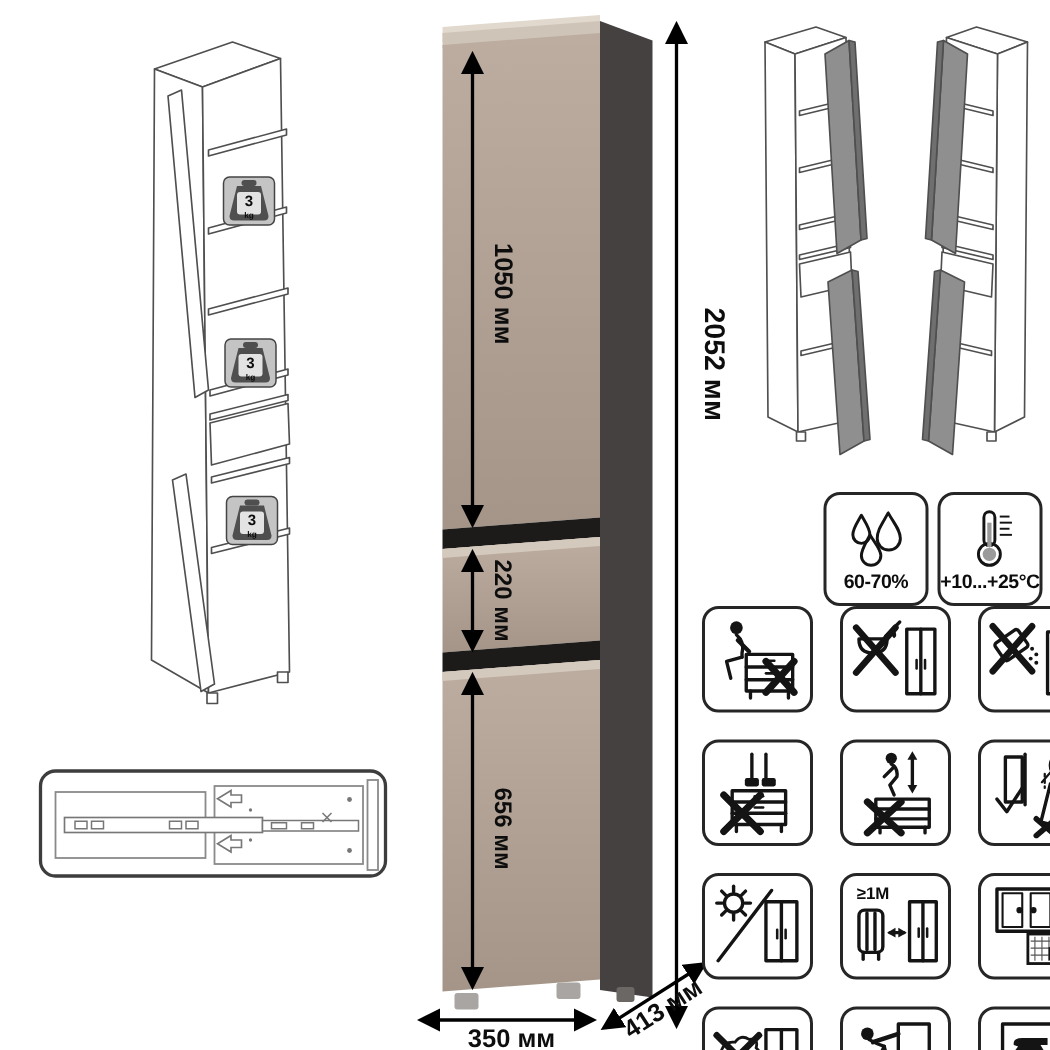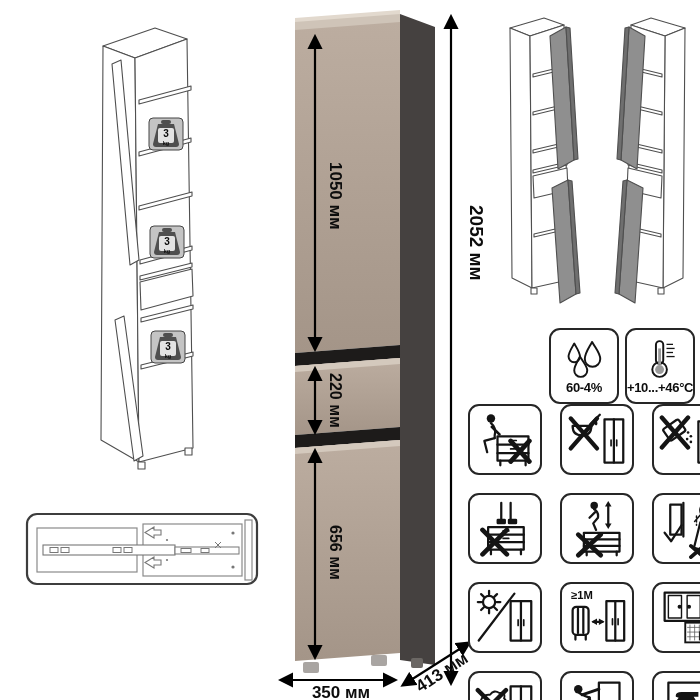--- a/index.html
+++ b/index.html
@@ -165,38 +165,38 @@
 
   <div class="abs info-row">
     <div class="card info-card">
       <svg class="pict" width="52" height="42" viewBox="0 0 64 50">
         <g class="ico">
           <path d="M20 6 C16 13 13 17 13 22 a7 7 0 0 0 14 0 C27 17 24 13 20 6 Z"></path>
           <path d="M42 4 C37 13 33 18 33 25 a9.5 9.5 0 0 0 19 0 C52 18 47 13 42 4 Z"></path>
           <path d="M27 22 C23 30 20 34 20 39 a8 8 0 0 0 16 0 C36 34 32 30 27 22 Z"></path>
         </g>
       </svg>
-      <div class="lbl">60-4%</div>
+      <div class="lbl">60-70%</div>
     </div>
     <div class="card info-card">
       <svg class="pict" width="52" height="42" viewBox="0 0 64 50">
         <g class="ico" stroke-width="2.2">
           <rect x="27" y="3" width="9" height="28" rx="4.5"></rect>
           <circle cx="31.5" cy="38" r="9"></circle>
         </g>
         <line x1="31.5" y1="12" x2="31.5" y2="32" stroke="#9a9a9a" stroke-width="3.5"></line>
         <circle cx="31.5" cy="38" r="5.5" fill="#9a9a9a"></circle>
         <g stroke="#141414" stroke-width="1.6">
           <line x1="40" y1="7" x2="48" y2="7"></line>
             <line x1="40" y1="12" x2="50" y2="12"></line>
           <line x1="40" y1="17" x2="48" y2="17"></line>
             <line x1="40" y1="22" x2="50" y2="22"></line>
         </g>
       </svg>
-      <div class="lbl">+10...+46°C</div>
+      <div class="lbl">+10...+25°C</div>
     </div>
   </div>
 
   <div class="abs warn-grid">
 
     <div class="card">
       <svg class="pict" width="60" height="60" viewBox="0 0 64 64">
         <circle cx="17" cy="9" r="4.5" fill="#141414"></circle>
         <g class="ico" stroke-width="3.6">
           <path d="M17 14 Q23 19 21 27 L21 30"></path>

